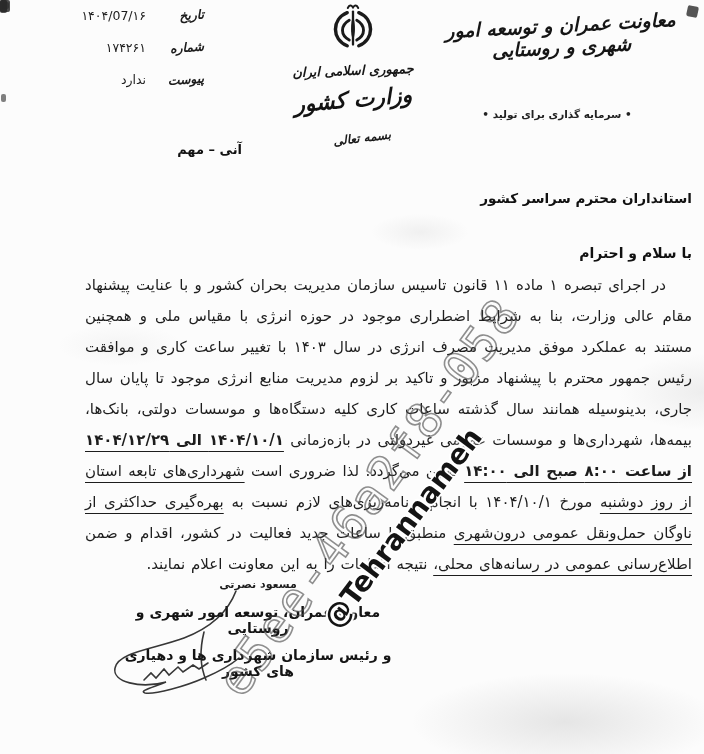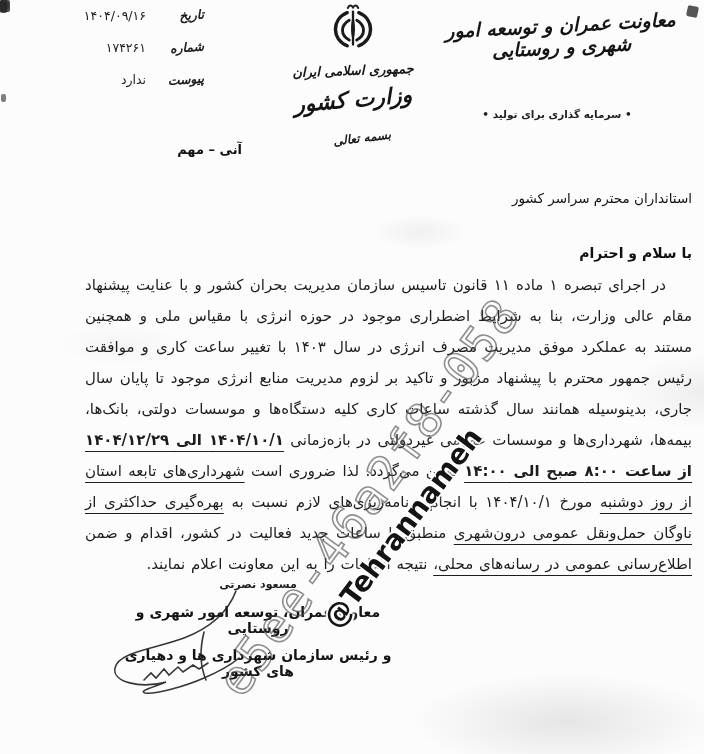--- a/index.html
+++ b/index.html
@@ -52,21 +52,21 @@
 
   
   .meta{ position:absolute; top:8px; left:52px; width:152px; direction:rtl; }
   .meta-row{ display:flex; direction:rtl; align-items:baseline; height:32px; }
   .meta-label{ width:42px; font-size:12.5px; font-weight:bold; font-style:italic; transform:rotate(-4deg); }
   .meta-value{ margin-right:16px; font-size:12.5px; letter-spacing:.5px; }
 
   .priority{ position:absolute; top:142px; left:106px; width:136px; direction:rtl;
     font-size:13px; font-weight:bold; color:#111; }
   .recipient{ position:absolute; top:190px; right:12px; direction:rtl;
-    font-size:13.5px; font-weight:normal; color:#111; }
+    font-size:13.5px; font-weight:bold; color:#111; }
   .salutation{ position:absolute; top:245px; right:12px; direction:rtl;
     font-size:14px; font-weight:bold; color:#111; }
 
   .letter-body{
     position:absolute; top:270px; left:85px; right:12px; direction:rtl;
     text-align:justify; font-size:15px; line-height:31px; text-indent:26px;
     color:#1d1d1d; word-spacing:1px;
   }
   .letter-body .b{ font-weight:bold; }
   .letter-body .u{ text-decoration:underline; text-underline-offset:6px; text-decoration-thickness:1.2px; }
@@ -113,21 +113,21 @@
     <path d="M60 15 C87 26 87 61 60 72" stroke-width="6"></path>
     <path d="M56.5 28 C72 37 72 54 56.5 62" stroke-width="5"></path>
   </svg>
   <div class="country">جمهوری اسلامی ایران</div>
   <div class="ministry">وزارت کشور</div>
   <div class="bismillah">بسمه تعالی</div>
 
   <div class="meta">
     <div class="meta-row">
       <span class="meta-label">تاریخ</span>
-      <span class="meta-value">۱۴۰۴/۰۹/۱۶</span>
+      <span class="meta-value">۱۴۰۴/07/۱۶</span>
     </div>
     <div class="meta-row">
       <span class="meta-label">شماره</span>
       <span class="meta-value">۱۷۴۲۶۱</span>
     </div>
     <div class="meta-row">
       <span class="meta-label">پیوست</span>
       <span class="meta-value">ندارد</span>
     </div>
   </div>

